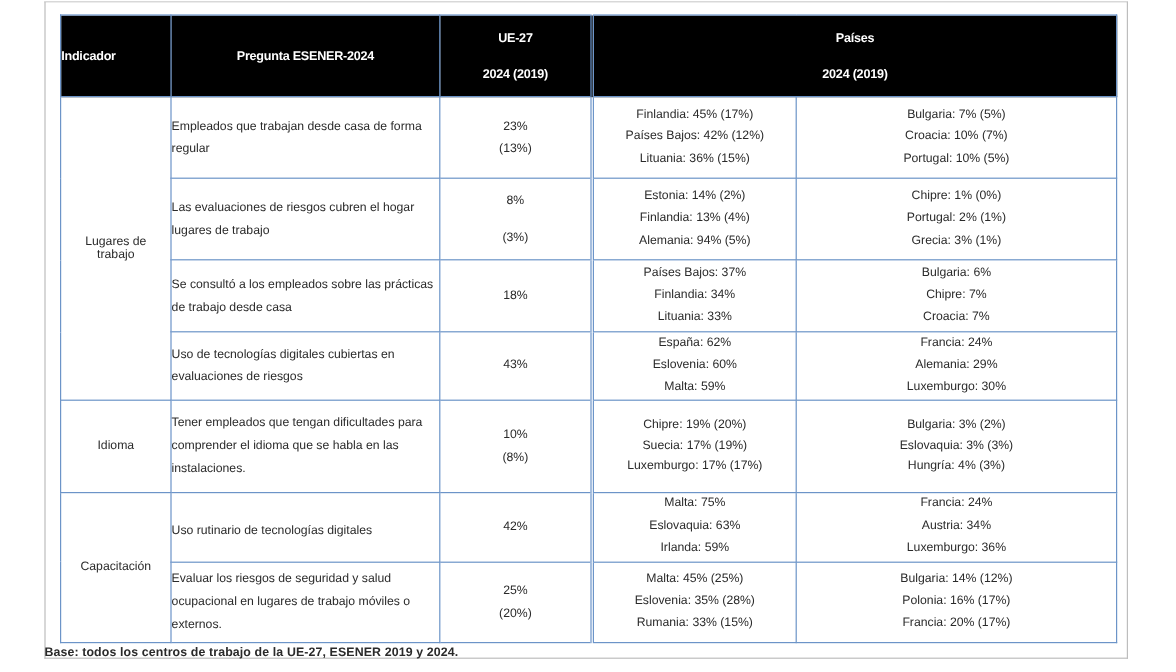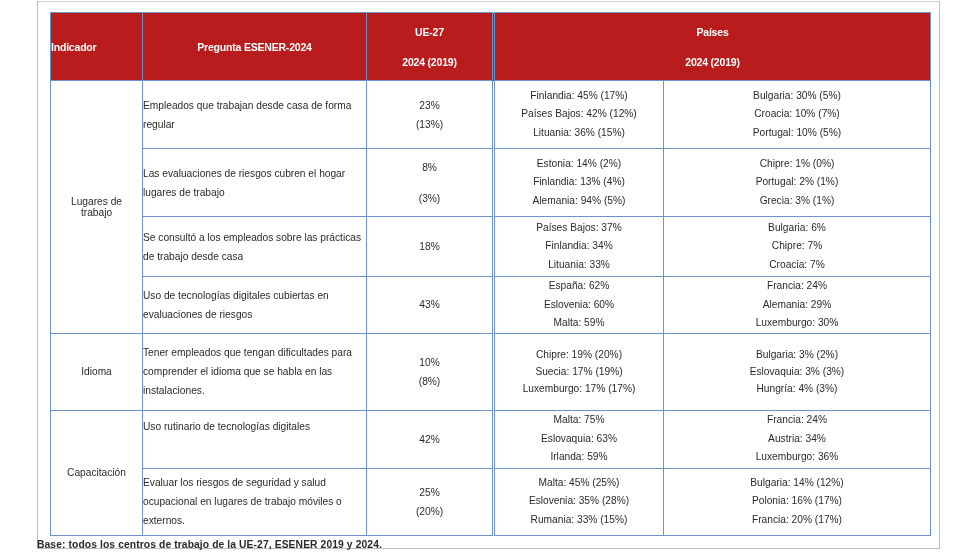--- a/index.html
+++ b/index.html
@@ -3,21 +3,21 @@
 <meta charset="utf-8">
 <style>
   html, body { margin:0; padding:0; background:#ffffff; }
   body { width:980px; height:560px; position:relative; overflow:hidden;
          font-family:"Liberation Sans", sans-serif; color:#2a2a2a; }
   .frame { position:absolute; left:37px; top:1px; width:903px; height:548px;
            border:1px solid #bdbdbd; border-top-color:#cfcfcf; box-sizing:border-box; }
   table.esener { position:absolute; left:50px; top:12px; width:880px;
                  border-collapse:collapse; table-layout:fixed; }
   table.esener td, table.esener th { border:1.5px solid #6c94c8; padding:0; vertical-align:middle; }
-  thead th { background:#b91c1c; color:#ffffff; font-weight:bold; font-size:10.5px;
+  thead th { background:#000000; color:#ffffff; font-weight:bold; font-size:10.5px;
              height:67px; letter-spacing:-0.2px; }
   thead th.ind { text-align:left; padding-left:0; }
   thead th .l1 { display:block; margin-bottom:18px; }
   thead th .l2 { display:block; }
   td { font-size:10.2px; line-height:19px; }
   td.indicador { text-align:center; line-height:11px; }
   td.pregunta { text-align:left; padding-left:12px; padding-right:8px; }
   td.ue { text-align:center; }
   td.ue .v19 { display:block; margin-top:0; }
   td.ue.two .v24 { display:block; }
@@ -63,21 +63,21 @@
       <td class="ue two">
         <span class="v24">23%</span>
         <span class="v19">(13%)</span>
       </td>
       <td class="paises col-sep-left">
         <span>Finlandia: 45% (17%)</span>
         <span>Países Bajos: 42% (12%)</span>
         <span>Lituania: 36% (15%)</span>
       </td>
       <td class="paises">
-        <span>Bulgaria: 30% (5%)</span>
+        <span>Bulgaria: 7% (5%)</span>
         <span>Croacia: 10% (7%)</span>
         <span>Portugal: 10% (5%)</span>
       </td>
     </tr>
 
     <tr style="height:68px">
       <td class="pregunta">Las evaluaciones de riesgos cubren el hogar lugares de trabajo</td>
       <td class="ue two">
         <span class="v24">8%</span>
         <span class="v19" style="margin-top:12px">(3%)</span>
@@ -142,21 +142,21 @@
       </td>
       <td class="paises" style="line-height:17px">
         <span>Bulgaria: 3% (2%)</span>
         <span>Eslovaquia: 3% (3%)</span>
         <span>Hungría: 4% (3%)</span>
       </td>
     </tr>
 
     <tr style="height:58px">
       <td rowspan="2" class="indicador">Capacitación</td>
-      <td class="pregunta" style="vertical-align:top;padding-top:6px">Uso rutinario de tecnologías digitales</td>
+      <td class="pregunta" style="vertical-align:top;padding-top:22px">Uso rutinario de tecnologías digitales</td>
       <td class="ue">
         <span>42%</span>
       </td>
       <td class="paises col-sep-left">
         <span>Malta: 75%</span>
         <span>Eslovaquia: 63%</span>
         <span>Irlanda: 59%</span>
       </td>
       <td class="paises">
         <span>Francia: 24%</span>

